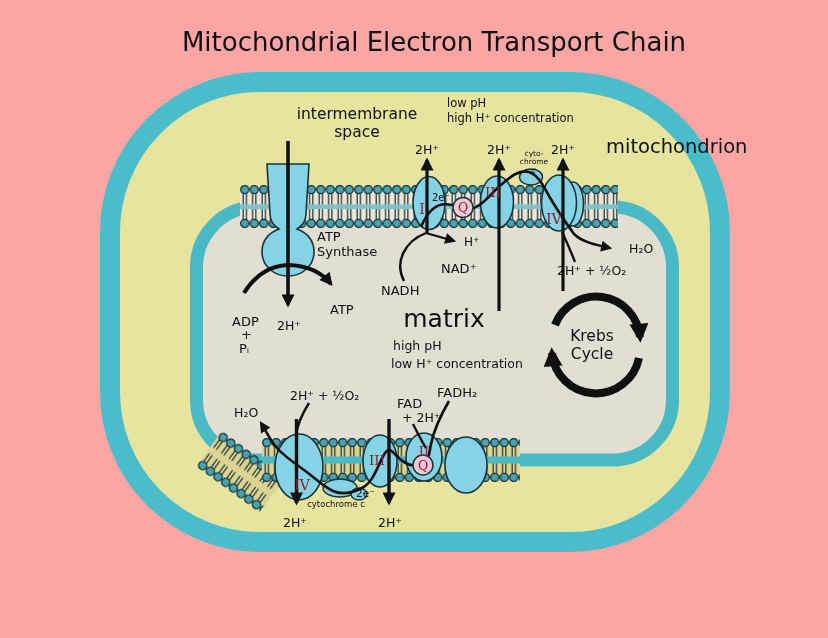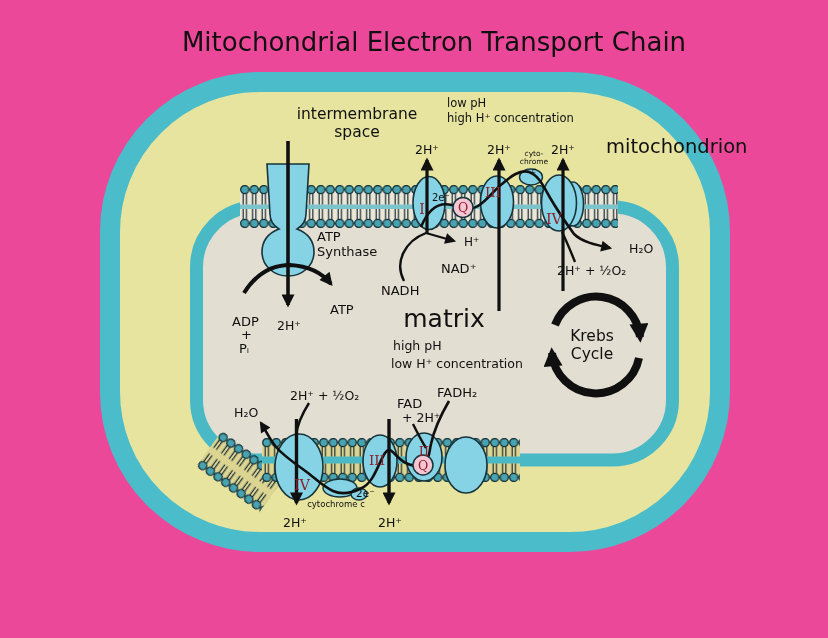--- a/index.html
+++ b/index.html
@@ -1,16 +1,16 @@
 <!DOCTYPE html>
 <html><head>
 <meta charset="utf-8">
 <style>
   html,body{margin:0;padding:0;background:#ffffff;}
-  #stage{position:relative;width:828px;height:638px;background:#ec4899;overflow:hidden;}
+  #stage{position:relative;width:828px;height:638px;background:#fca5a5;overflow:hidden;}
   .sans{font-family:"DejaVu Sans","Liberation Sans",sans-serif;fill:#101010;}
   .serif{font-family:"DejaVu Serif","Liberation Serif",serif;fill:#8b2029;}
   svg{display:block;}
 </style>
 </head>
 <body>
 
 <div id="stage">
 <svg width="828" height="638" viewBox="0 0 828 638">
   <defs>

